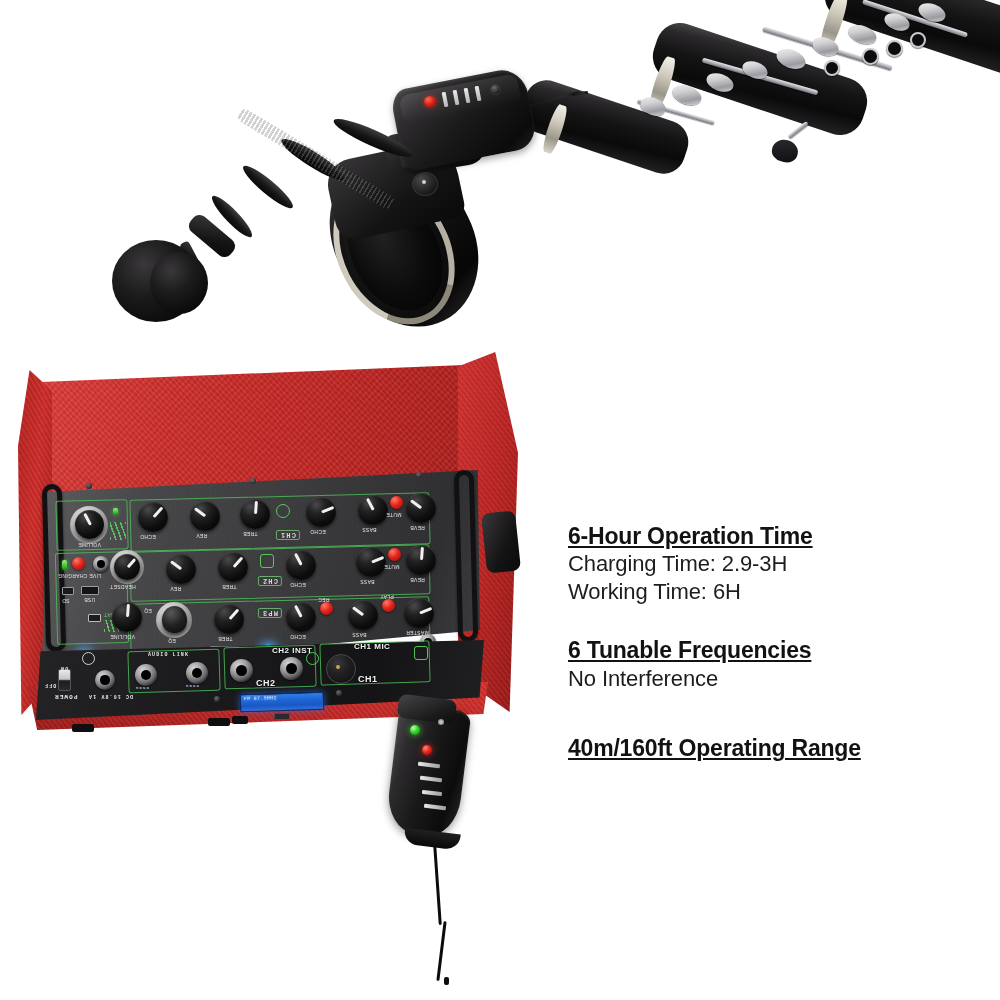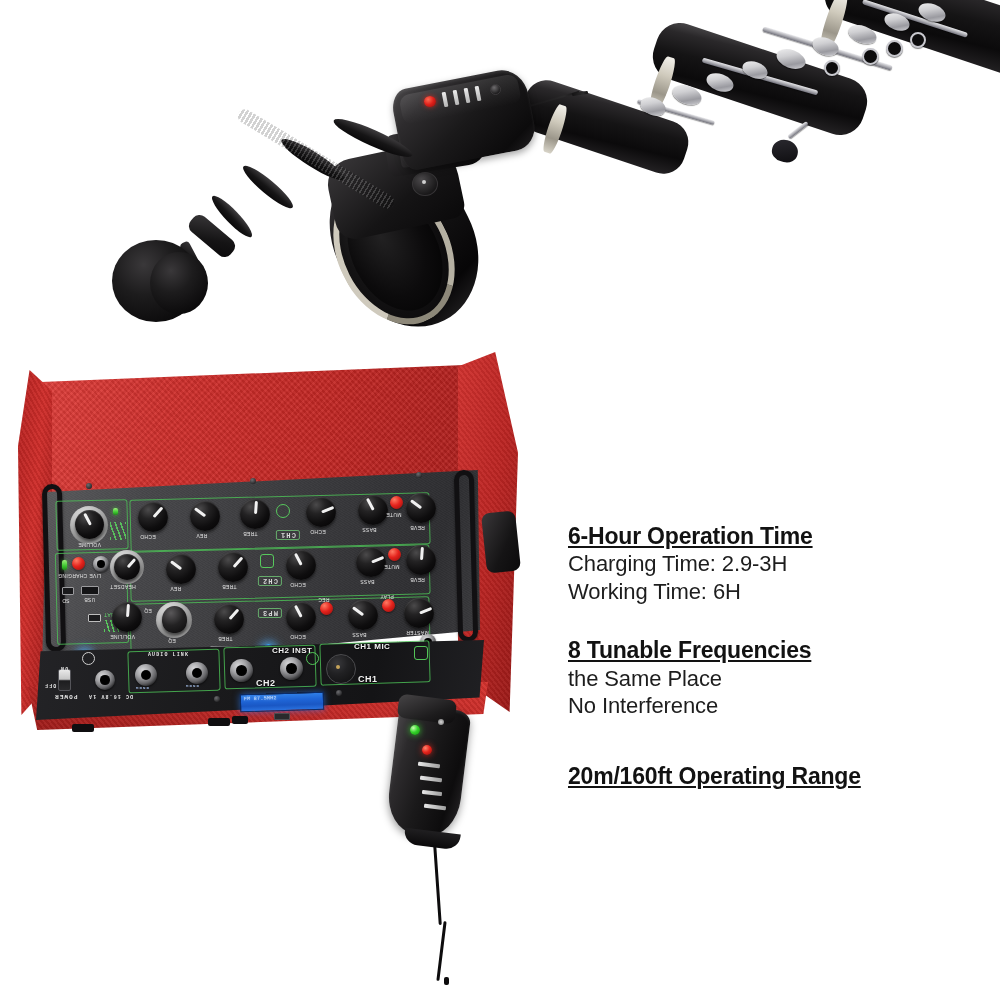--- a/index.html
+++ b/index.html
@@ -581,23 +581,22 @@
 
   <div class="copy">
 
     <div class="block">
       <div class="block-title">6-Hour Operation Time</div>
       <div class="block-line">Charging Time: 2.9-3H</div>
       <div class="block-line">Working Time: 6H</div>
     </div>
 
     <div class="block gap-big">
-      <div class="block-title">8 Tunable Frequencies</div>
-      <div class="block-line">the Same Place</div>
+      <div class="block-title">6 Tunable Frequencies</div>
       <div class="block-line">No Interference</div>
     </div>
 
     <div class="block gap-range">
-      <div class="block-title">20m/160ft Operating Range</div>
+      <div class="block-title">40m/160ft Operating Range</div>
     </div>
   </div>
 
 </div>
 
 </body></html>

